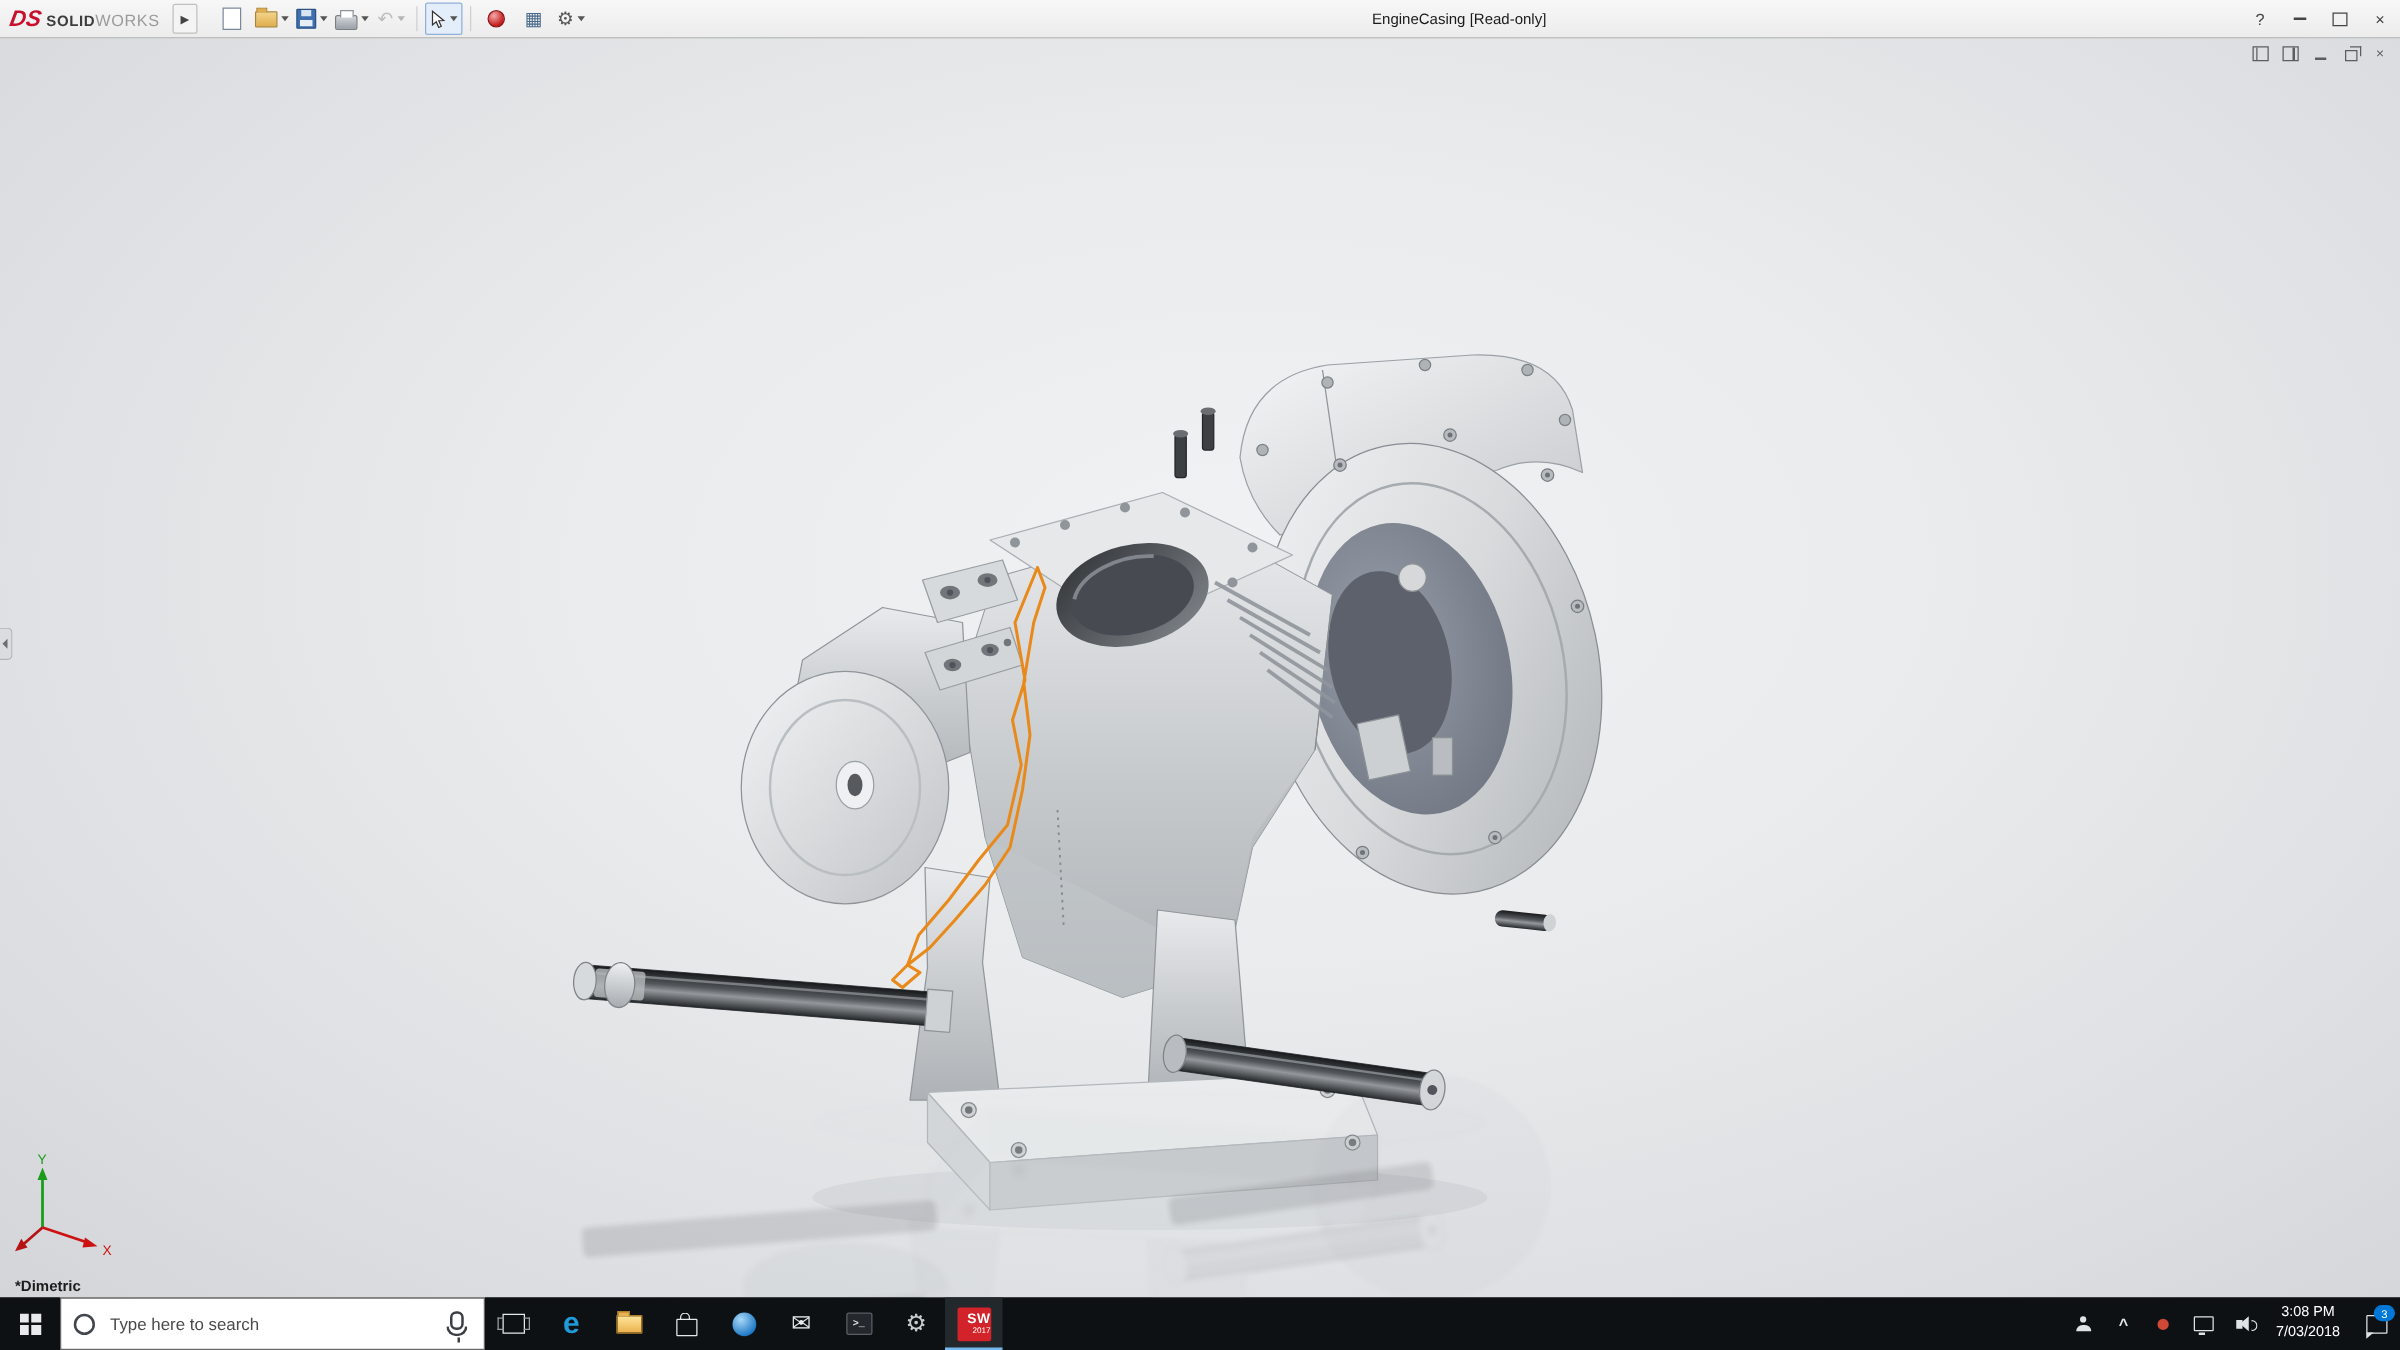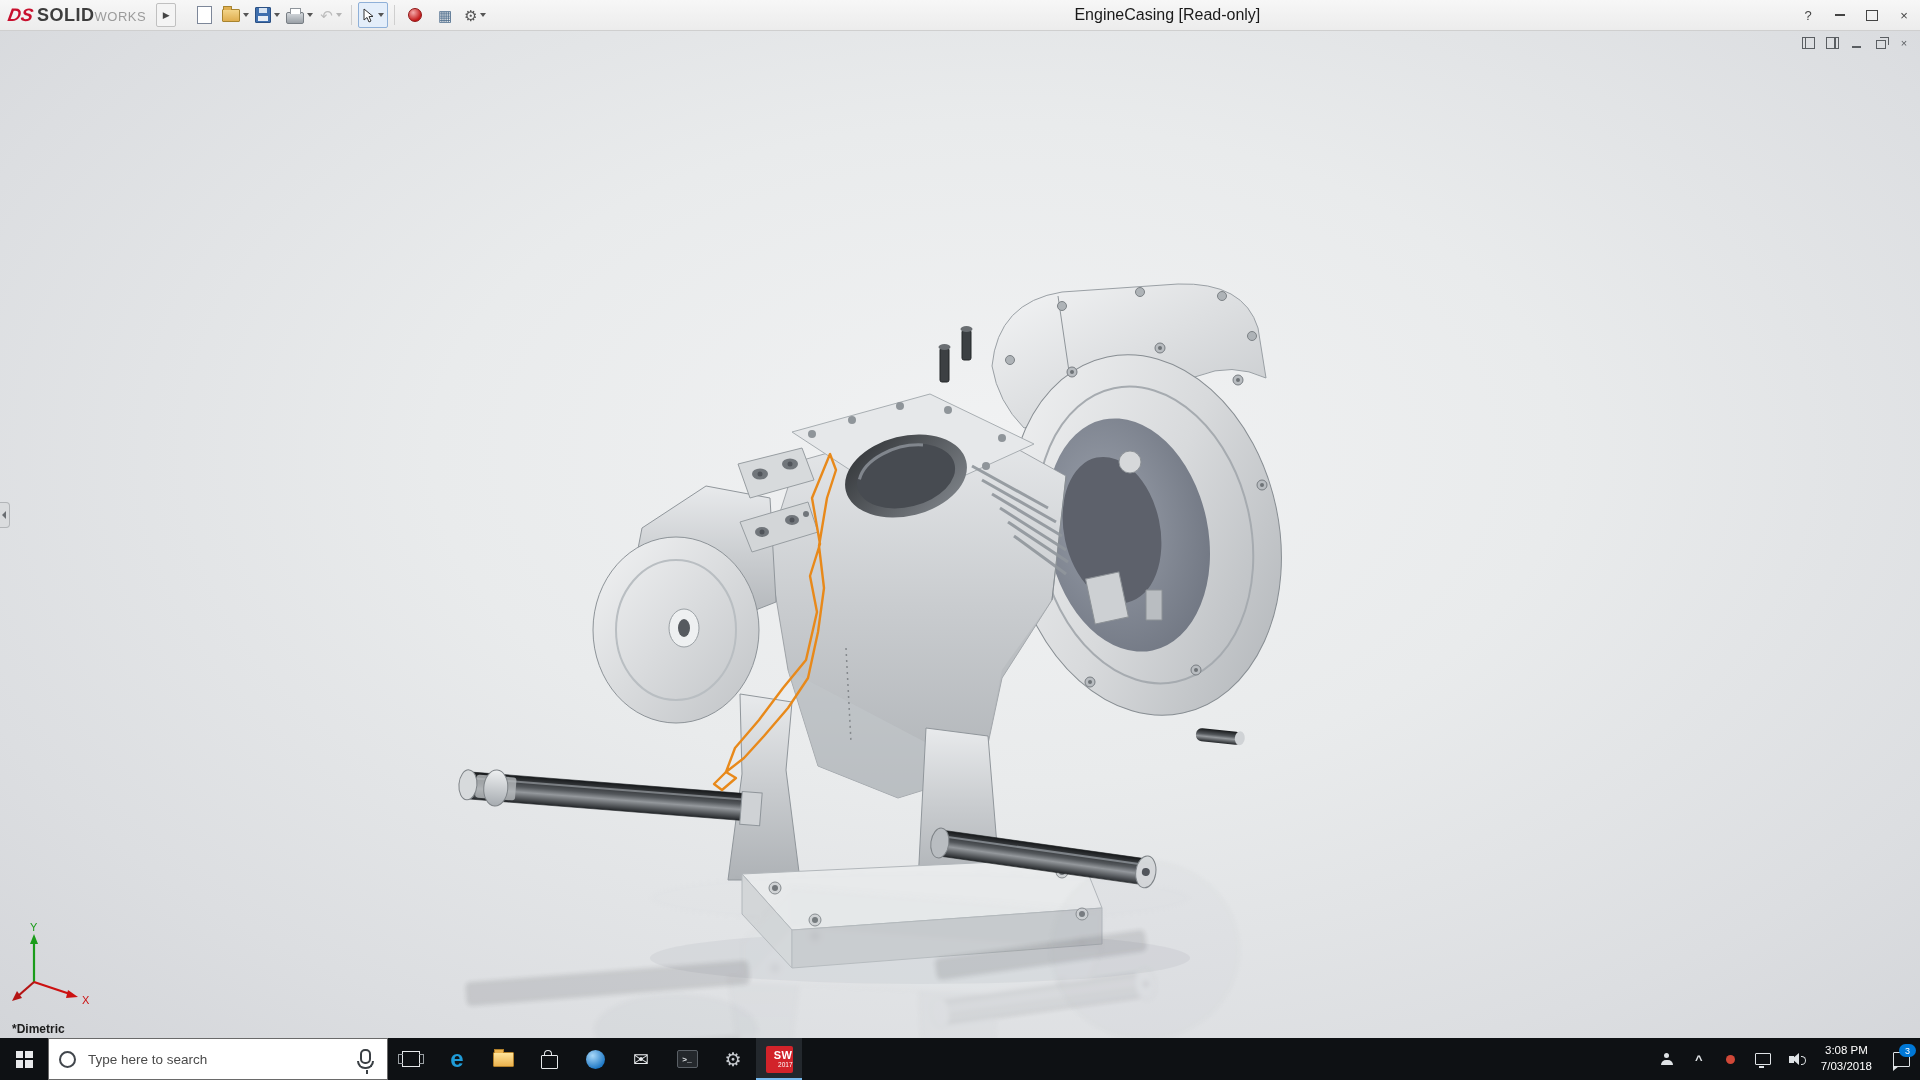--- a/index.html
+++ b/index.html
@@ -6,21 +6,21 @@
   .app{position:relative;width:1920px;height:1080px;overflow:hidden;
        font-family:"Liberation Sans",sans-serif;user-select:none;}
 
   
   .titlebar{position:absolute;top:0;left:0;right:0;height:30px;
     background:linear-gradient(#f7f7f7,#ececec);border-bottom:1px solid #cfcfcf;
     display:flex;align-items:center;z-index:30;}
   .logo{display:flex;align-items:baseline;padding:0 10px 0 8px;}
   .logo .ds{color:#c8102e;font-weight:bold;font-style:italic;font-size:18px;
     transform:skewX(-10deg);margin-right:4px;}
-  .logo .solid{color:#3d3d3d;font-weight:bold;font-size:18px;letter-spacing:.5px;}
+  .logo .solid{color:#3d3d3d;font-weight:bold;font-size:12px;letter-spacing:.5px;}
   .logo .works{color:#9b9b9b;font-weight:normal;font-size:13px;letter-spacing:.5px;}
   .flyout{width:18px;height:22px;display:flex;align-items:center;justify-content:center;
     font-size:9px;color:#444;border:1px solid #c0c0c0;background:#f4f4f4;
     border-radius:2px;margin-right:14px;cursor:pointer;}
   .toolbar{display:flex;align-items:center;gap:2px;}
   .tbtn{height:24px;min-width:24px;padding:0 2px;display:flex;align-items:center;
     justify-content:center;border-radius:2px;cursor:pointer;}
   .tbtn.disabled{opacity:.38;}
   .tbtn.active-tool{border:1px solid #8fb0d8;background:#e4eefa;}
   .caret{width:0;height:0;border-left:3.5px solid transparent;
@@ -41,21 +41,21 @@
     border:1px solid #787e84;border-radius:2px;position:relative;margin-top:5px;}
   .ic-printer::before{content:"";position:absolute;left:3px;top:-5px;width:9px;height:5px;
     background:#fff;border:1px solid #8f959b;border-bottom:none;}
   .glyph-undo{font-size:15px;color:#666;line-height:1;}
   .ic-sphere{width:12px;height:12px;border-radius:50%;
     background:radial-gradient(circle at 35% 30%,#f4a9a9,#c41c1c 70%);
     border:1px solid #8e1414;}
   .glyph-table{font-size:15px;color:#4a6a8a;line-height:1;}
   .glyph-gear{font-size:15px;color:#555;line-height:1;}
   .title-center{position:absolute;left:60.8%;transform:translateX(-50%);
-    font-size:16px;color:#1a1a1a;white-space:nowrap;}
+    font-size:12px;color:#1a1a1a;white-space:nowrap;}
   .win-controls{position:absolute;right:0;top:0;height:30px;display:flex;}
   .wbtn{width:32px;height:30px;display:flex;align-items:center;justify-content:center;
     font-size:13px;color:#444;cursor:pointer;}
   .shape-min{width:10px;height:2px;background:#444;}
   .shape-max{width:10px;height:9px;border:1.5px solid #444;}
 
   
   .viewport{position:absolute;top:30px;left:0;width:1920px;height:1008px;
     background:radial-gradient(ellipse at 52% 42%, #f1f2f3 0%, #e9ebec 40%, #dcdee1 78%, #d3d5d9 100%);
     overflow:hidden;}

